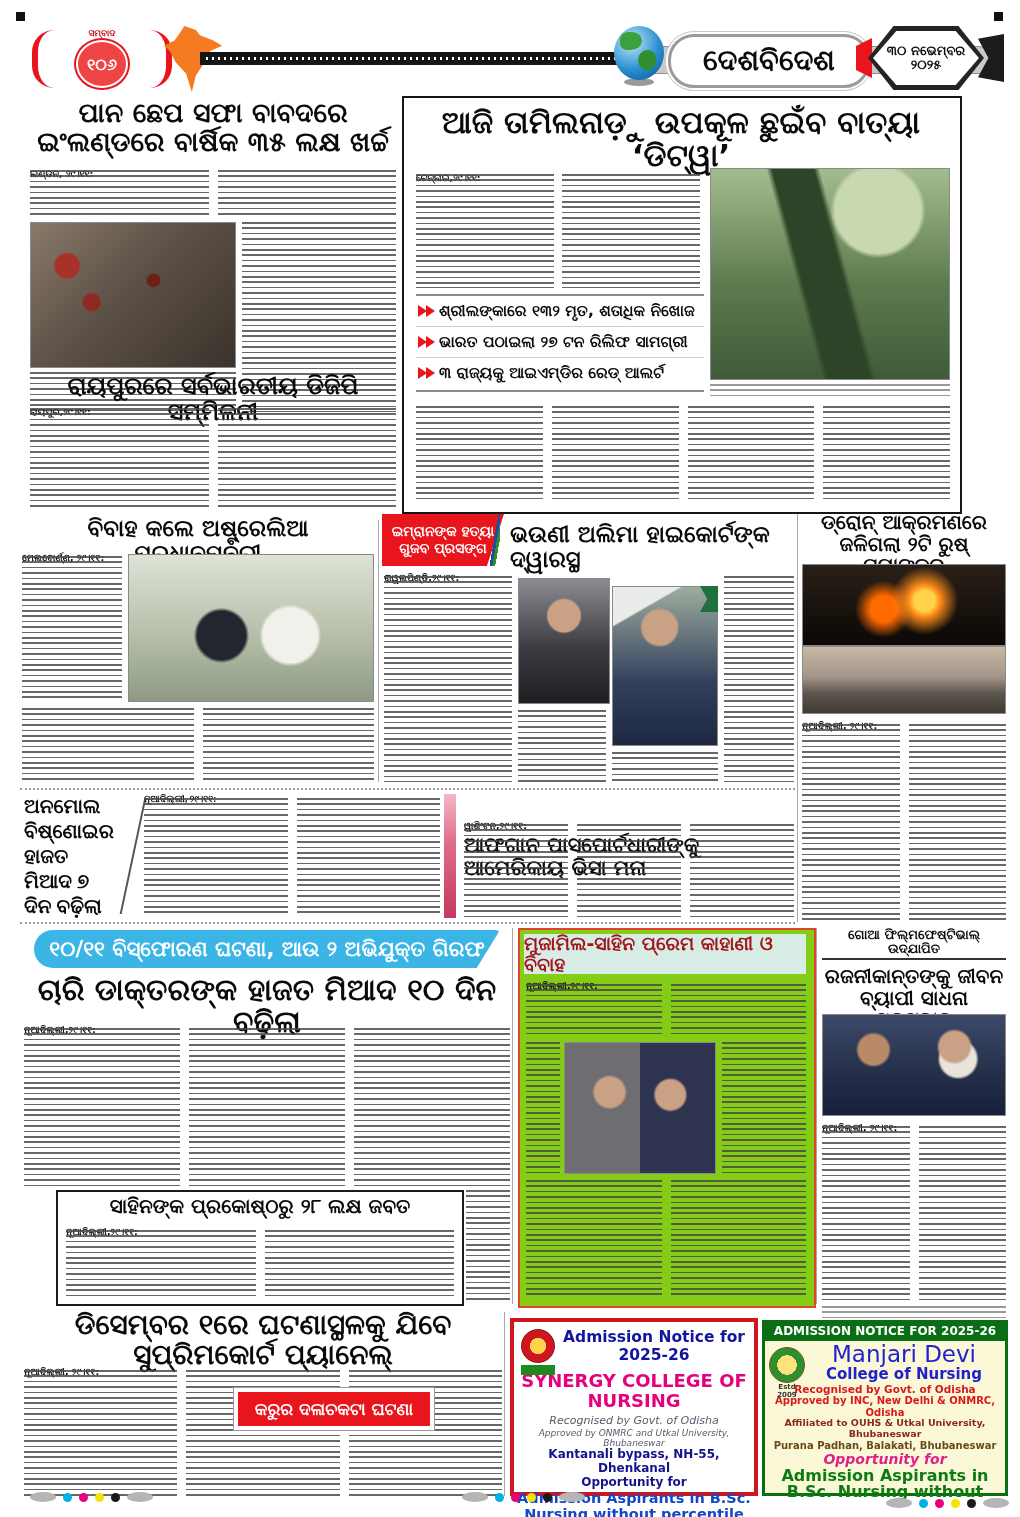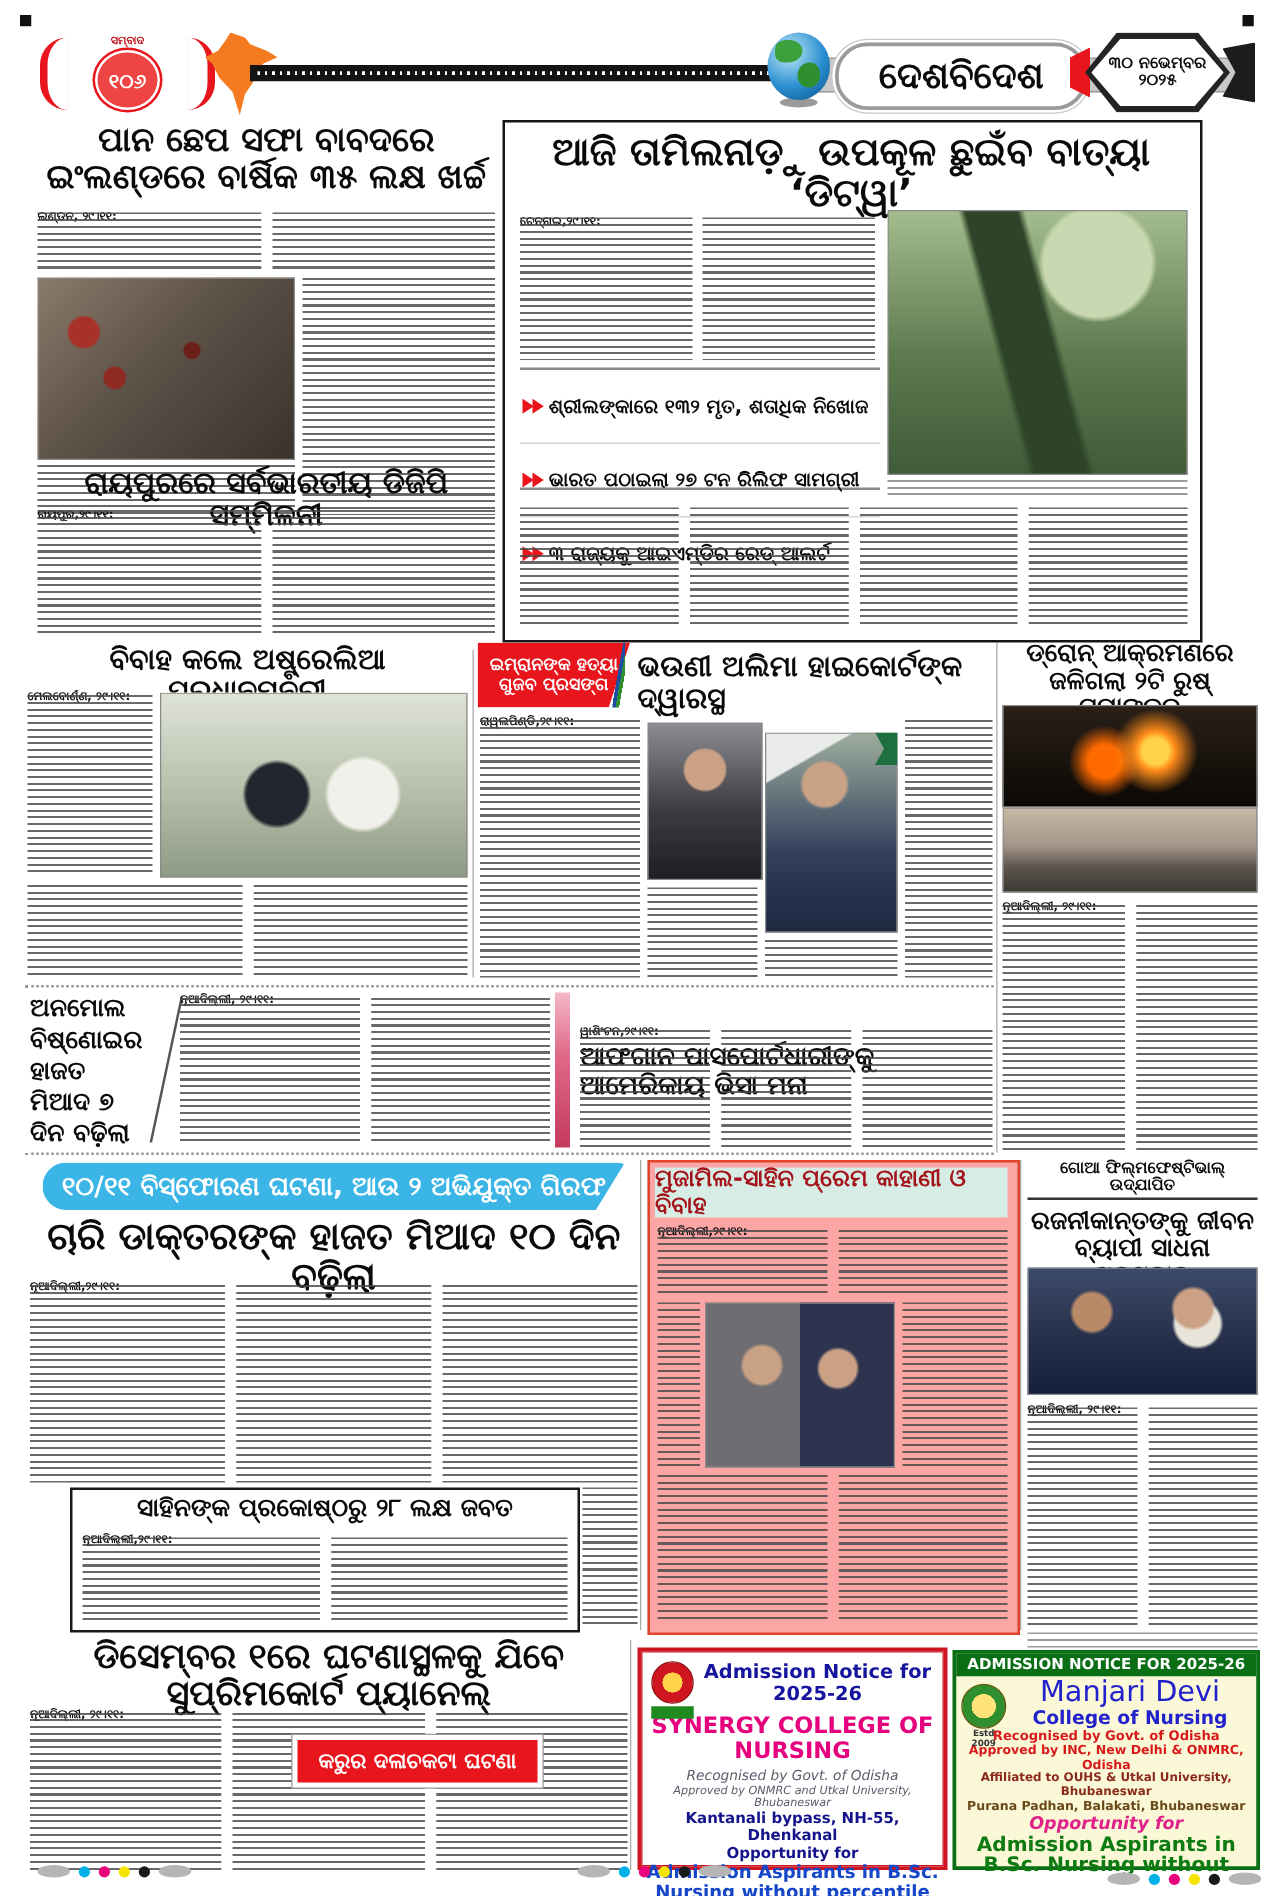--- a/index.html
+++ b/index.html
@@ -9,21 +9,21 @@
   .ctr{text-align:center;}
   
   .ftx{background-image:repeating-linear-gradient(180deg,#474747 0px,#474747 1.6px,transparent 1.6px,transparent 5.4px);opacity:.82;}
   .ftx.lt{opacity:.55;}
   .cols{display:flex;gap:9px;}
   .cols>div{flex:1;}
   .dl{font-size:9.5px;font-weight:bold;color:#111;white-space:nowrap;overflow:hidden;}
   .vline{width:1px;background:#a8a8a8;}
   .dotline{border-top:2px dotted #9a9a9a;}
   .tri{width:0;height:0;border-left:9px solid #e8151c;border-top:6px solid transparent;border-bottom:6px solid transparent;display:inline-block;}
-  .bullet-row{display:flex;align-items:center;gap:4px;padding:20px 2px;border-bottom:1px solid #cfcfcf;}
+  .bullet-row{display:flex;align-items:center;gap:4px;padding:6px 2px;border-bottom:1px solid #cfcfcf;}
   .bullet-row:last-child{border-bottom:none;}
   .bullet-txt{font-weight:bold;font-size:15.5px;color:#0a0a0a;white-space:nowrap;}
   .ph{box-shadow:0 0 0 1px #8a8a8a inset;}
   .dot{width:9px;height:9px;border-radius:50%;display:inline-block;}
   .oval{width:26px;height:10px;border-radius:50%;background:#b5b5b5;display:inline-block;}
   .dots{display:flex;align-items:center;gap:7px;}
   .badge-red{background:#e8151c;color:#fff;font-weight:bold;text-align:center;}
   .adbox *{line-height:1.15;}
 </style>
 </head>
@@ -186,21 +186,21 @@
     <div class="ab dl" style="left:0;top:208px;width:96px;">ନୂଆଦିଲ୍ଲୀ, ୨୯।୧୧:</div>
     <div class="ab cols" style="left:0;top:212px;width:204px;height:198px;">
       <div class="ftx"></div>
       <div class="ftx"></div>
     </div>
   </div>
 
   <div class="ab dotline" style="left:20px;top:788px;width:775px;"></div>
   <div class="ab dotline" style="left:20px;top:922px;width:775px;"></div>
 
-  <div class="ab" style="left:24px;top:794px;width:416px;height:124px;">
+  <div class="ab" style="left:24px;top:794px;width:416px;height:124px;font-family:Liberation Serif, serif;">
     <div class="hl" style="font-size:20px;line-height:1.25;">
       <div>ଅନମୋଲ</div>
       <div>ବିଷ୍ଣୋଇର</div>
       <div>ହାଜତ</div>
       <div>ମିଆଦ ୭</div>
       <div>ଦିନ ବଢ଼ିଲା</div>
     </div>
     <div class="ab" style="left:108px;top:4px;width:2px;height:116px;background:#555;transform:skewX(-12deg);"></div>
     <div class="ab dl" style="left:120px;top:0;width:92px;">ନୂଆଦିଲ୍ଲୀ, ୨୯।୧୧:</div>
     <div class="ab cols" style="left:120px;top:4px;width:296px;height:118px;">
@@ -240,21 +240,21 @@
       <div class="hl ctr" style="font-size:20px;margin-top:4px;">ସାହିନଙ୍କ ପ୍ରକୋଷ୍ଠରୁ ୨୮ ଲକ୍ଷ ଜବତ</div>
       <div class="ab dl" style="left:8px;top:34px;width:88px;">ନୂଆଦିଲ୍ଲୀ,୨୯।୧୧:</div>
       <div class="ab cols" style="left:8px;top:38px;width:388px;height:66px;">
         <div class="ftx"></div>
         <div class="ftx"></div>
       </div>
     </div>
     <div class="ab ftx" style="left:442px;top:262px;width:44px;height:112px;"></div>
   </div>
 
-  <div class="ab" style="left:518px;top:928px;width:294px;height:376px;border:2px solid #e0452a;background:#fca5a5;">
+  <div class="ab" style="left:518px;top:928px;width:294px;height:376px;border:2px solid #e0452a;background:#84cc16;">
     <div class="ab" style="left:4px;top:4px;width:282px;height:40px;background:#d8ece6;display:flex;align-items:center;justify-content:center;">
       <span class="hl" style="font-size:19px;color:#a3131a;">ମୁଜାମିଲ-ସାହିନ ପ୍ରେମ କାହାଣୀ ଓ ବିବାହ</span>
     </div>
     <div class="ab dl" style="left:6px;top:50px;width:90px;">ନୂଆଦିଲ୍ଲୀ,୨୯।୧୧:</div>
     <div class="ab cols" style="left:6px;top:54px;width:280px;height:52px;">
       <div class="ftx"></div>
       <div class="ftx"></div>
     </div>
     <div class="ab ftx" style="left:6px;top:112px;width:34px;height:132px;"></div>
     <div class="ab ph" style="left:44px;top:112px;width:152px;height:132px;background:

